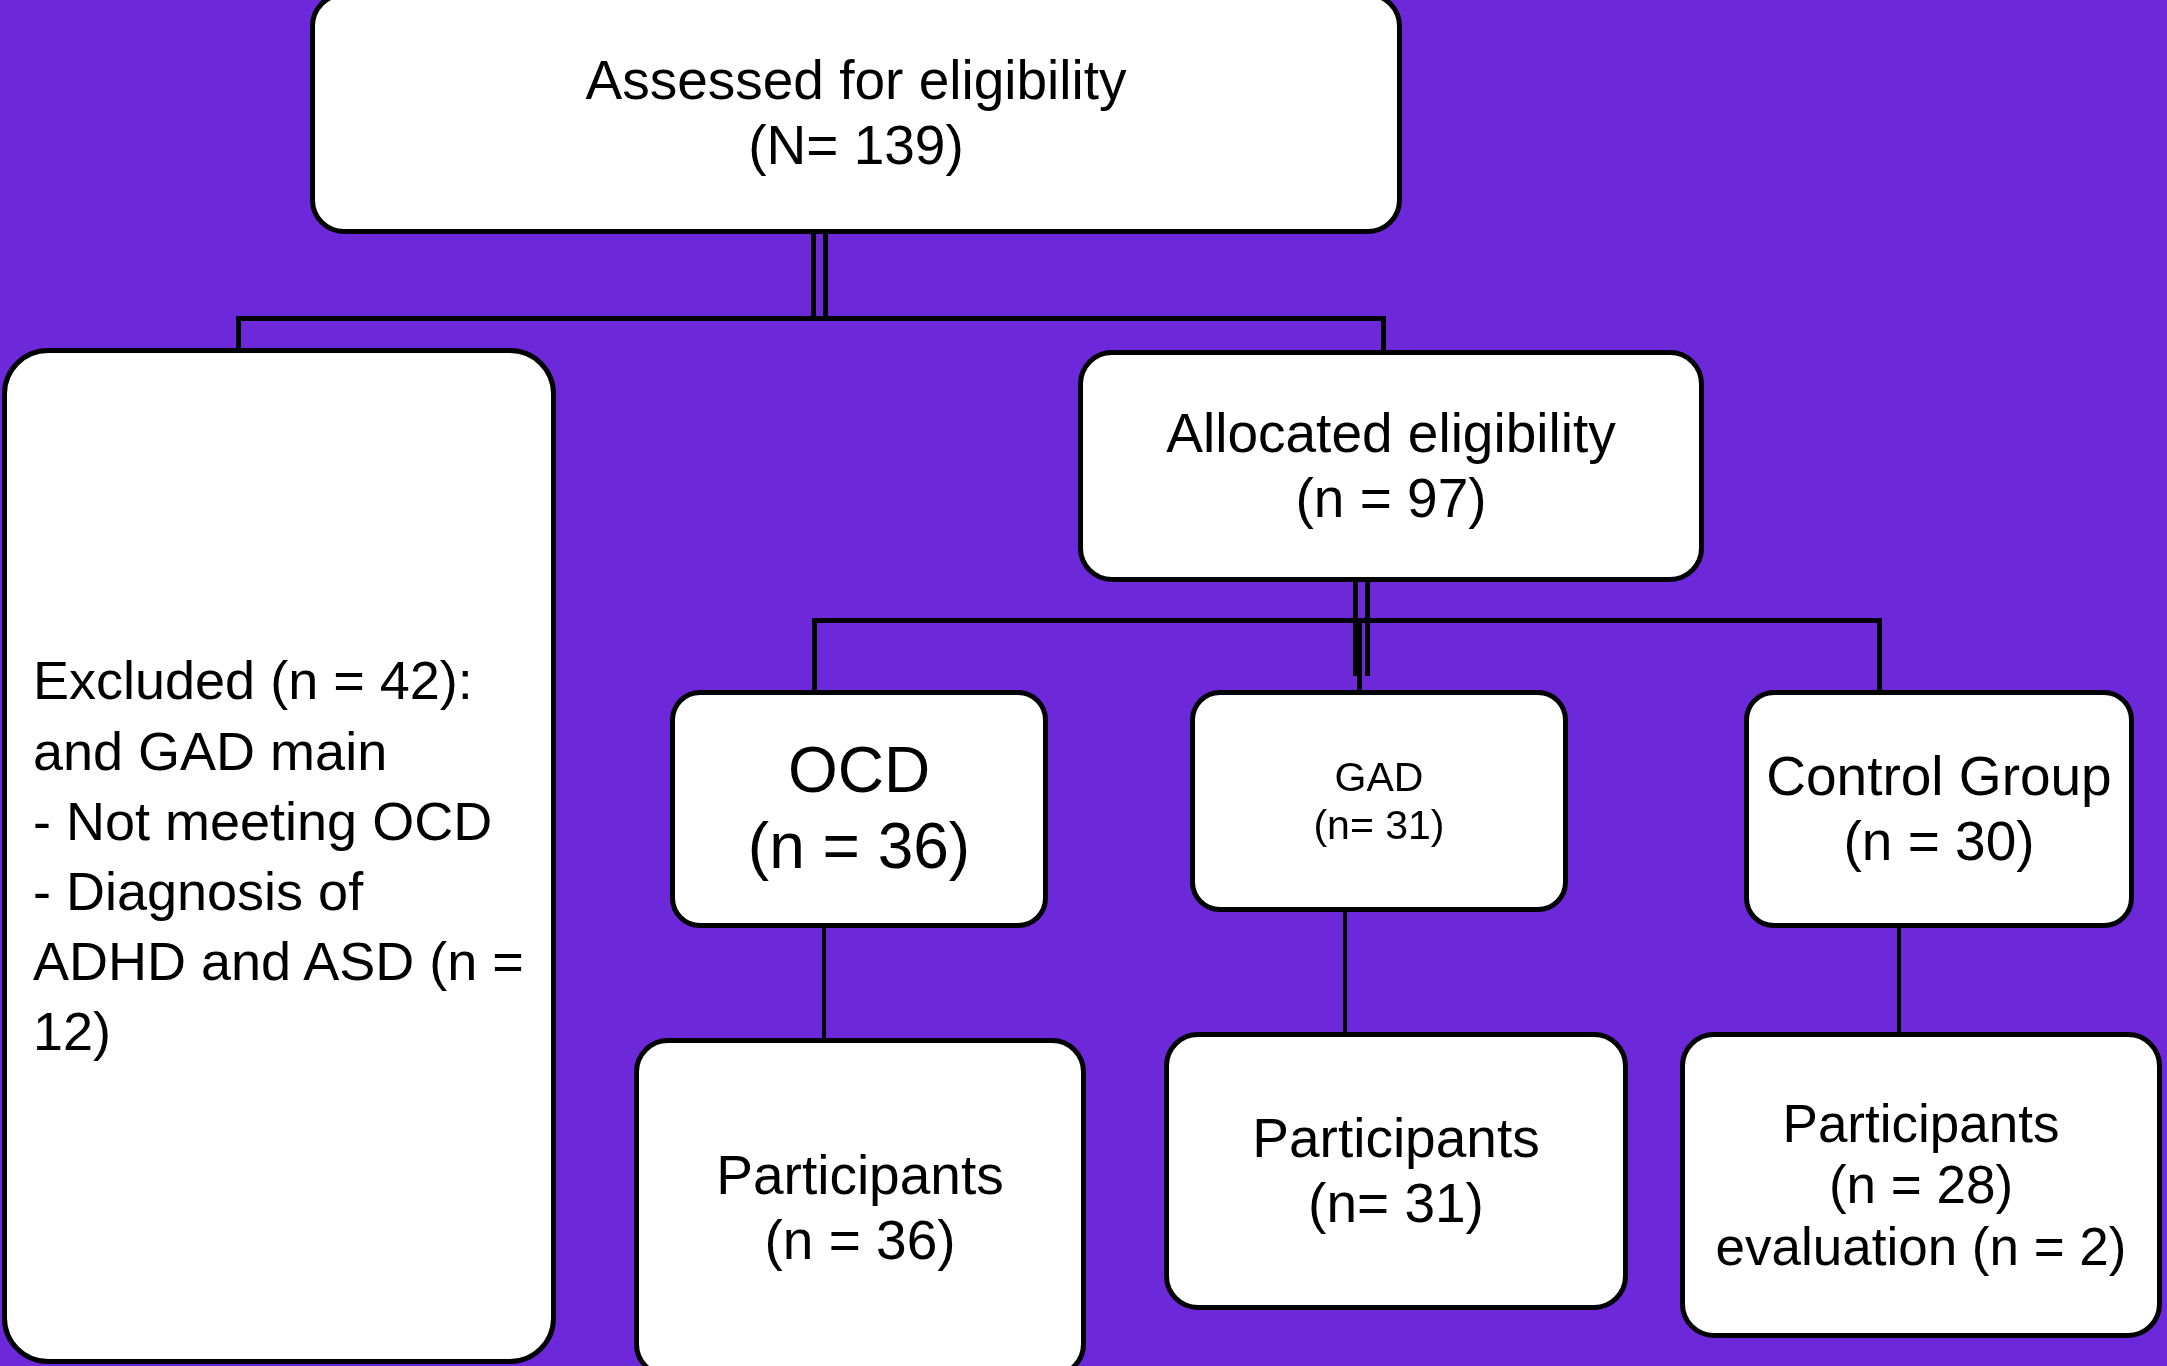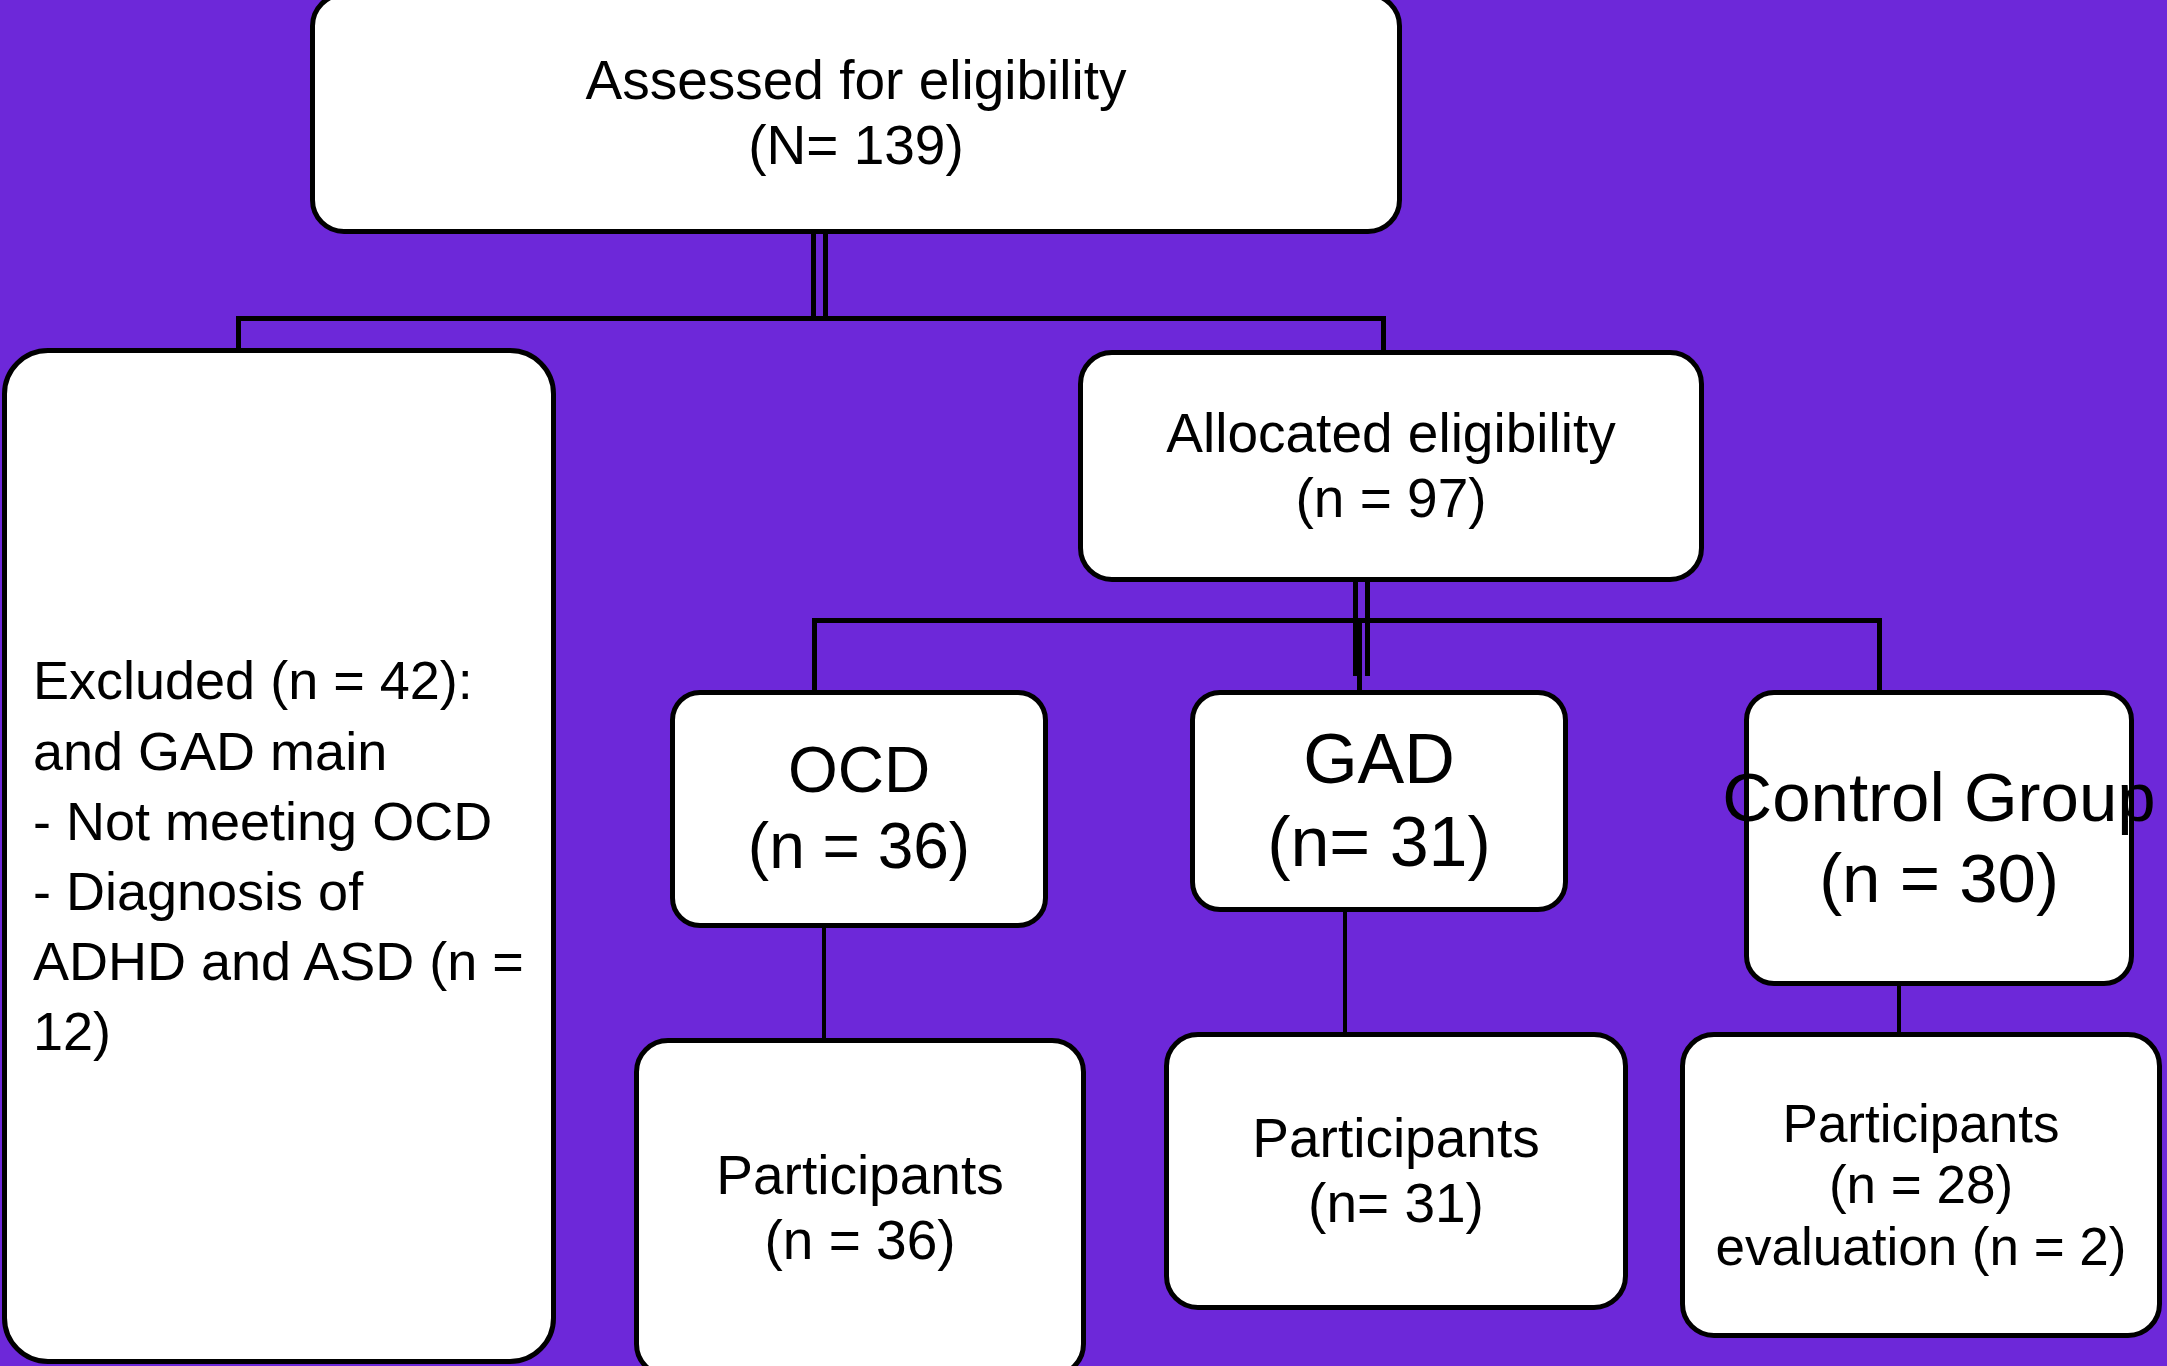--- a/index.html
+++ b/index.html
@@ -57,26 +57,26 @@
     font-size: 55px;
   }
   #node-ocd {
     left: 670px; top: 690px; width: 378px; height: 238px;
     border-radius: 30px;
     font-size: 64px;
   }
   #node-gad {
     left: 1190px; top: 690px; width: 378px; height: 222px;
     border-radius: 30px;
-    font-size: 70px;
+    font-size: 41px;
   }
   #node-control {
-    left: 1744px; top: 690px; width: 390px; height: 296px;
+    left: 1744px; top: 690px; width: 390px; height: 238px;
     border-radius: 30px;
-    font-size: 69px;
+    font-size: 55px;
   }
   #node-part-ocd {
     left: 634px; top: 1038px; width: 452px; height: 340px;
     border-radius: 34px;
     font-size: 55px;
   }
   #node-part-gad {
     left: 1164px; top: 1032px; width: 464px; height: 278px;
     border-radius: 34px;
     font-size: 55px;

